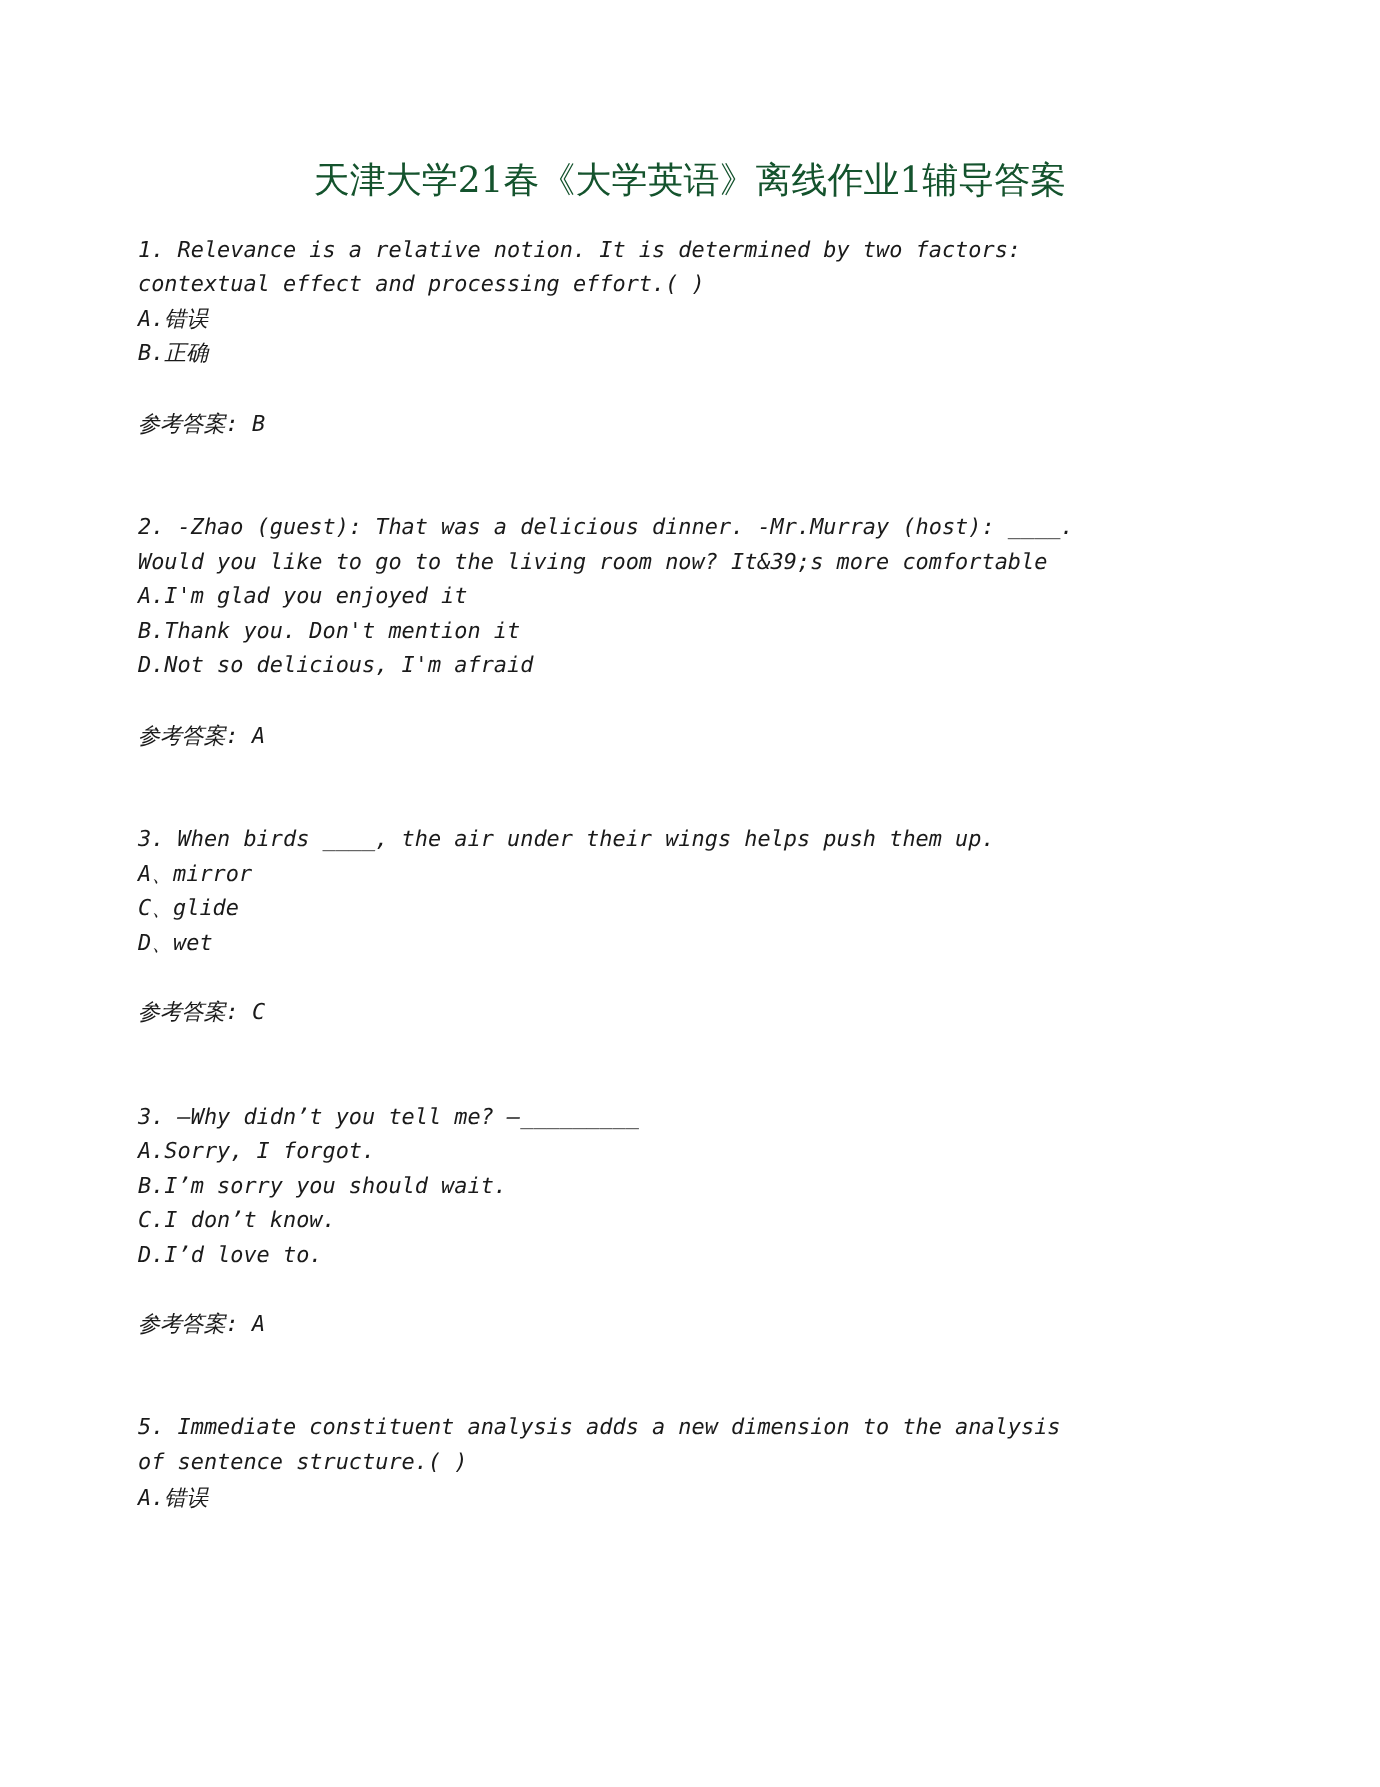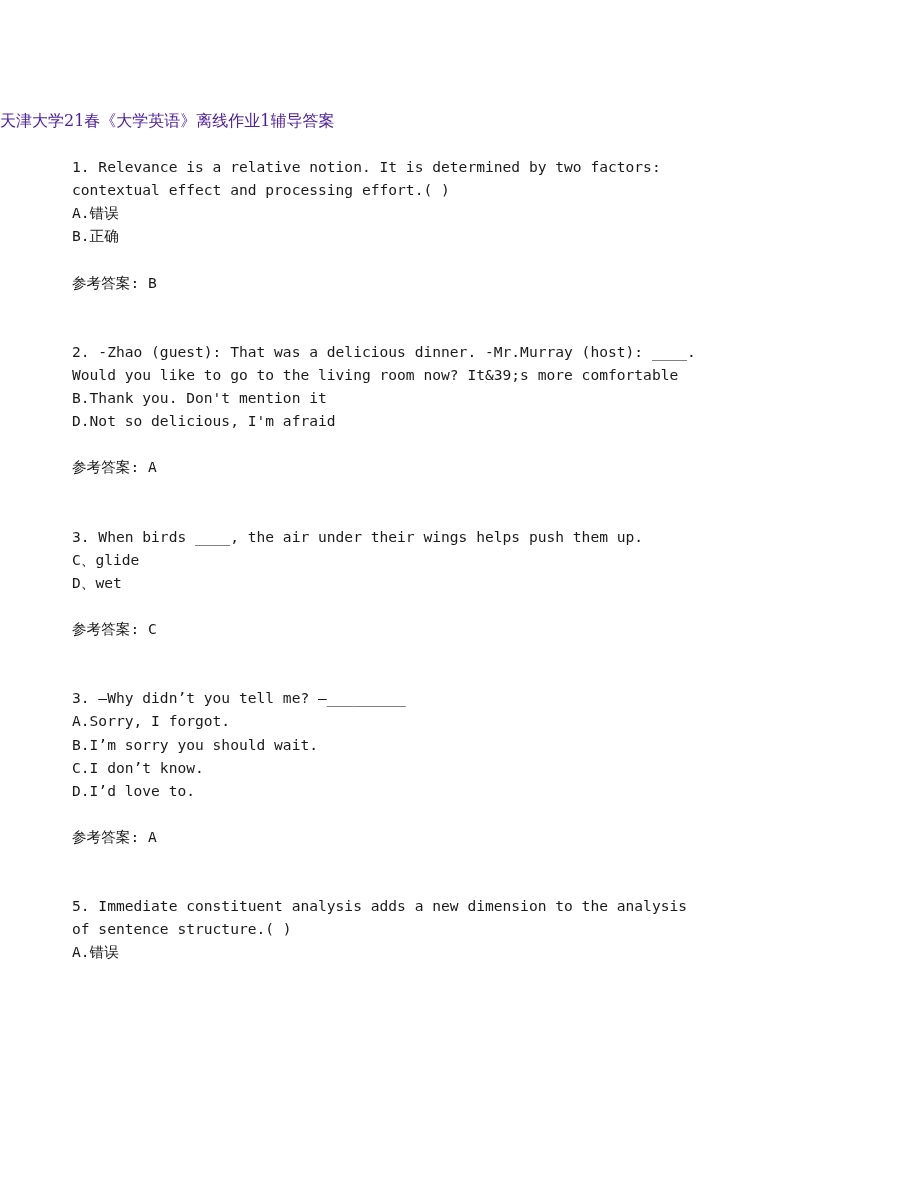--- a/index.html
+++ b/index.html
@@ -16,30 +16,31 @@
     box-sizing: border-box;
     width: 920px;
     height: 1191px;
     padding-top: 109px;
     background: #ffffff;
   }
   .title {
     margin: 0 0 23.1px 0;
     height: 23.1px;
     line-height: 23.1px;
-    text-align: left;
+    text-align: center;
     font-family: "DejaVu Serif", serif;
     font-weight: normal;
-    font-size: 16px;
-    color: #4c1d95;
+    font-size: 24px;
+    color: #14532d;
     white-space: pre;
   }
   .content {
-    padding-left: 72px;
+    padding-left: 92px;
     padding-right: 40px;
+    font-style: italic;
   }
   .question {
     margin: 0 0 46.2px 0;
   }
   .line {
     height: 23.1px;
     line-height: 23.1px;
     white-space: pre;
   }
   .line.answer {
@@ -55,26 +56,28 @@
       <div class="question">
         <div class="line stem">1. Relevance is a relative notion. It is determined by two factors:</div>
         <div class="line stem">contextual effect and processing effort.( )</div>
         <div class="line option">A.错误</div>
         <div class="line option">B.正确</div>
         <div class="line answer">参考答案: B</div>
       </div>
       <div class="question">
         <div class="line stem">2. -Zhao (guest): That was a delicious dinner. -Mr.Murray (host): ____.</div>
         <div class="line stem">Would you like to go to the living room now? It&amp;39;s more comfortable</div>
+        <div class="line option">A.I'm glad you enjoyed it</div>
         <div class="line option">B.Thank you. Don't mention it</div>
         <div class="line option">D.Not so delicious, I'm afraid</div>
         <div class="line answer">参考答案: A</div>
       </div>
       <div class="question">
         <div class="line stem">3. When birds ____, the air under their wings helps push them up.</div>
+        <div class="line option">A、mirror</div>
         <div class="line option">C、glide</div>
         <div class="line option">D、wet</div>
         <div class="line answer">参考答案: C</div>
       </div>
       <div class="question">
         <div class="line stem">3. —Why didn’t you tell me? —_________</div>
         <div class="line option">A.Sorry, I forgot.</div>
         <div class="line option">B.I’m sorry you should wait.</div>
         <div class="line option">C.I don’t know.</div>
         <div class="line option">D.I’d love to.</div>

